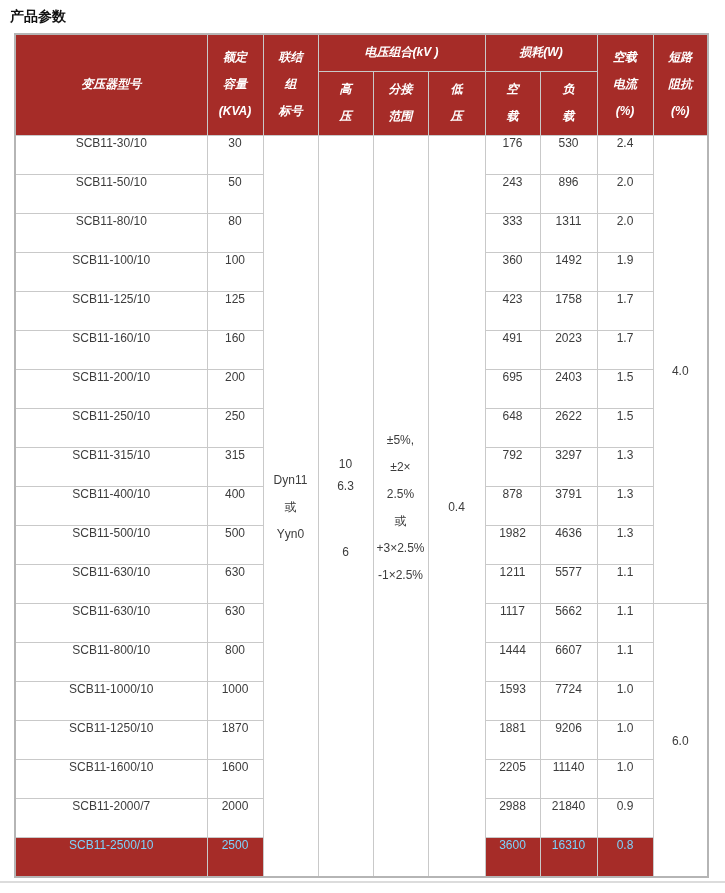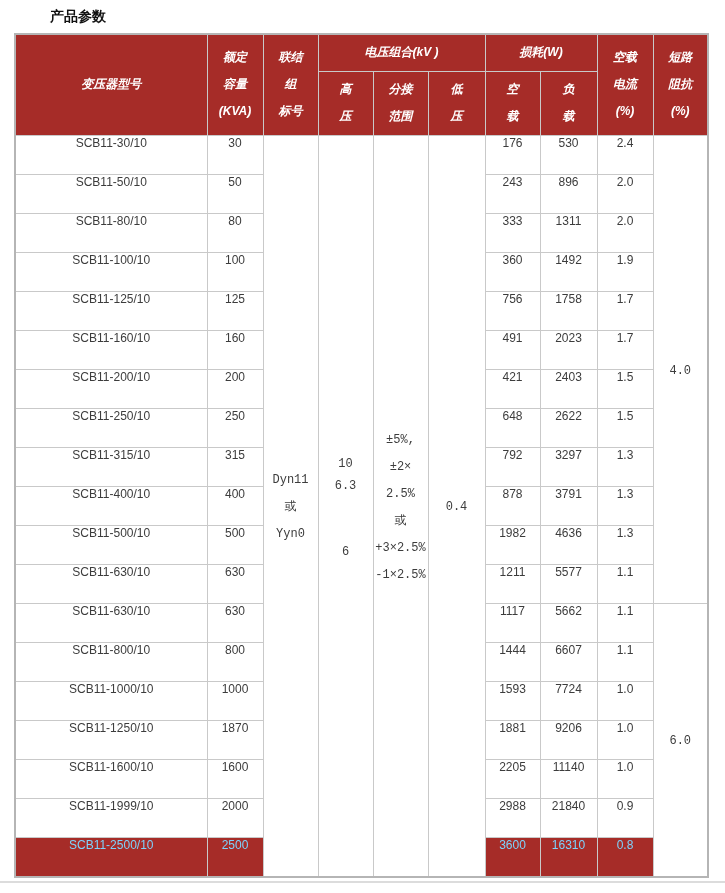--- a/index.html
+++ b/index.html
@@ -17,21 +17,20 @@
     font-family:"Liberation Sans","DejaVu Sans",sans-serif;
     color:var(--body-text);
     overflow:hidden;
   }
   .page-title{
     padding:8px 0 0 10px;
     font-size:14px;
     font-weight:bold;
     color:#111111;
     line-height:17px;
-    margin-left:40px;
   }
   .spec-table{
     margin:8px 0 0 14px;
     border-collapse:collapse;
     border:2px solid var(--outer-border);
     table-layout:fixed;
     width:694px;
   }
   .spec-table th,.spec-table td{
     border:1px solid var(--border);
@@ -55,21 +54,20 @@
     height:38px;
     vertical-align:top;
     padding-top:7px;
     line-height:15px;
     background:#FFFFFF;
   }
   tbody td.merged{
     vertical-align:middle;
     padding-top:4px;
     line-height:27px;
-    font-family:Liberation Mono, monospace;
   }
   tbody td.merged.hv{line-height:22px;}
   tbody tr.highlight td.hl{
     background:var(--highlight-bg);
     color:#7dd3fc;
   }
   .bottom-rule{
     margin-top:3px;
     height:2px;
     width:725px;
@@ -166,35 +164,35 @@
       <tr>
         <td>SCB11-100/10</td>
         <td>100</td>
         <td>360</td>
         <td>1492</td>
         <td>1.9</td>
       </tr>
       <tr>
         <td>SCB11-125/10</td>
         <td>125</td>
-        <td>756</td>
+        <td>423</td>
         <td>1758</td>
         <td>1.7</td>
       </tr>
       <tr>
         <td>SCB11-160/10</td>
         <td>160</td>
         <td>491</td>
         <td>2023</td>
         <td>1.7</td>
       </tr>
       <tr>
         <td>SCB11-200/10</td>
         <td>200</td>
-        <td>421</td>
+        <td>695</td>
         <td>2403</td>
         <td>1.5</td>
       </tr>
       <tr>
         <td>SCB11-250/10</td>
         <td>250</td>
         <td>648</td>
         <td>2622</td>
         <td>1.5</td>
       </tr>
@@ -256,21 +254,21 @@
         <td>1.0</td>
       </tr>
       <tr>
         <td>SCB11-1600/10</td>
         <td>1600</td>
         <td>2205</td>
         <td>11140</td>
         <td>1.0</td>
       </tr>
       <tr>
-        <td>SCB11-1999/10</td>
+        <td>SCB11-2000/7</td>
         <td>2000</td>
         <td>2988</td>
         <td>21840</td>
         <td>0.9</td>
       </tr>
       <tr class="highlight">
         <td class="hl">SCB11-2500/10</td>
         <td class="hl">2500</td>
         <td class="hl">3600</td>
         <td class="hl">16310</td>

